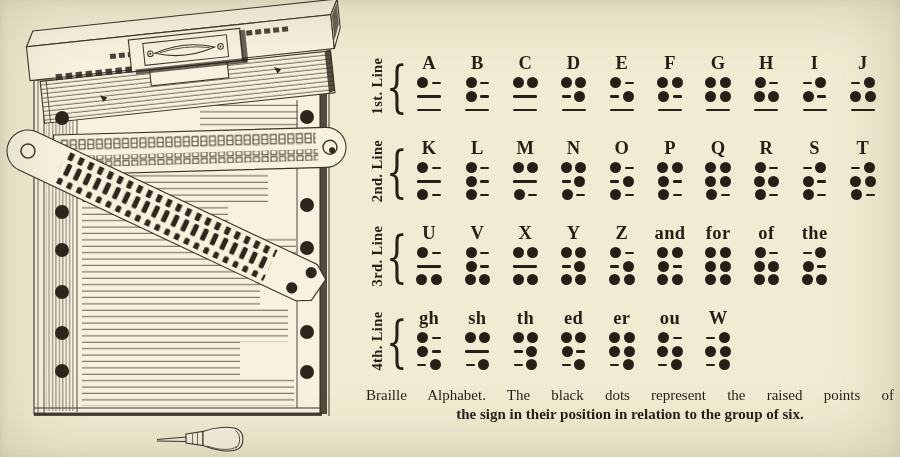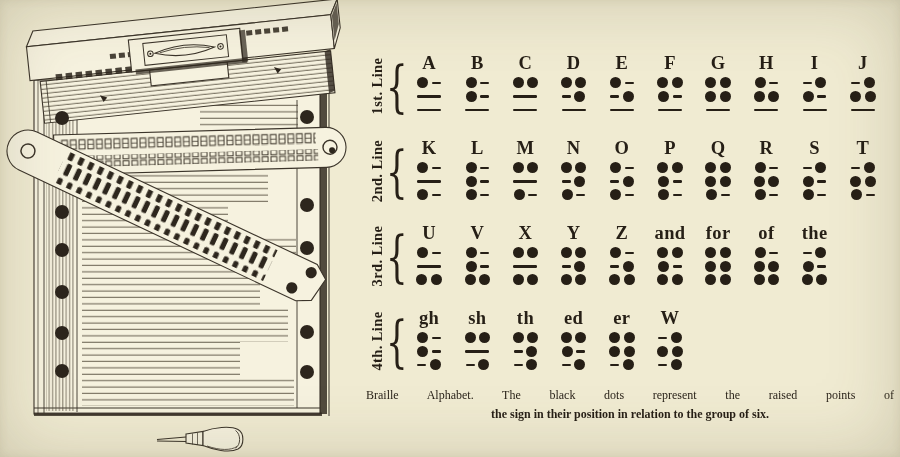--- a/index.html
+++ b/index.html
@@ -37,21 +37,21 @@
   .cells{display:flex;}
   .bcell{width:48.2px;display:flex;flex-direction:column;align-items:center;}
   .bletter{font-size:18.5px;font-weight:bold;height:23px;line-height:22px;letter-spacing:.4px;}
   .bdots{display:flex;flex-direction:column;margin-top:1px;}
   .drow{height:13.6px;width:28px;display:flex;align-items:center;justify-content:center;gap:3.5px;}
   .dot{width:11px;height:11px;border-radius:50%;background:var(--ink);}
   .dash{width:9px;height:2.6px;background:var(--ink);border-radius:1.2px;}
   .ldash{width:24px;height:2.6px;background:var(--ink);border-radius:1.2px;}
 
   
-  #caption{position:absolute;left:366px;top:386px;width:528px;font-size:12px;line-height:18.8px;}
+  #caption{position:absolute;left:366px;top:386px;width:528px;font-size:15px;line-height:18.8px;}
   .cap1{text-align:justify;text-align-last:justify;}
   .cap2{text-align:center;font-weight:bold;}
 </style>
 </head>
 <body>
 
 <div id="page">
 
   <div id="illustration" title="Braille writing slate with hinged paper clamp, two cell guide bars and a stylus">
     <svg width="370" height="457" viewBox="0 0 370 457">
@@ -788,20 +788,37 @@
                 <div class="dot"></div>
                 <div class="dot"></div>
               </div>
               <div class="drow">
                 <div class="dash"></div>
                 <div class="dot"></div>
               </div>
             </div>
           </div>
           <div class="bcell">
+            <div class="bletter">ou</div>
+            <div class="bdots">
+              <div class="drow">
+                <div class="dot"></div>
+                <div class="dash"></div>
+              </div>
+              <div class="drow">
+                <div class="dot"></div>
+                <div class="dot"></div>
+              </div>
+              <div class="drow">
+                <div class="dash"></div>
+                <div class="dot"></div>
+              </div>
+            </div>
+          </div>
+          <div class="bcell">
             <div class="bletter">W</div>
             <div class="bdots">
               <div class="drow">
                 <div class="dash"></div>
                 <div class="dot"></div>
               </div>
               <div class="drow">
                 <div class="dot"></div>
                 <div class="dot"></div>
               </div>

